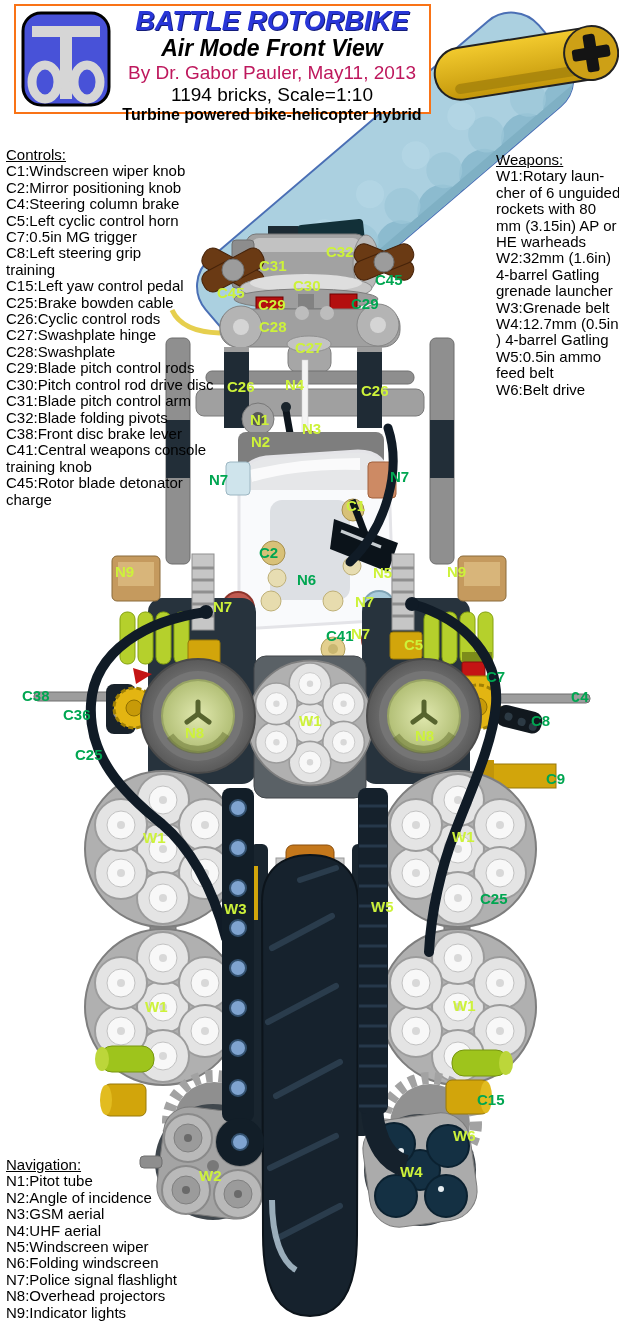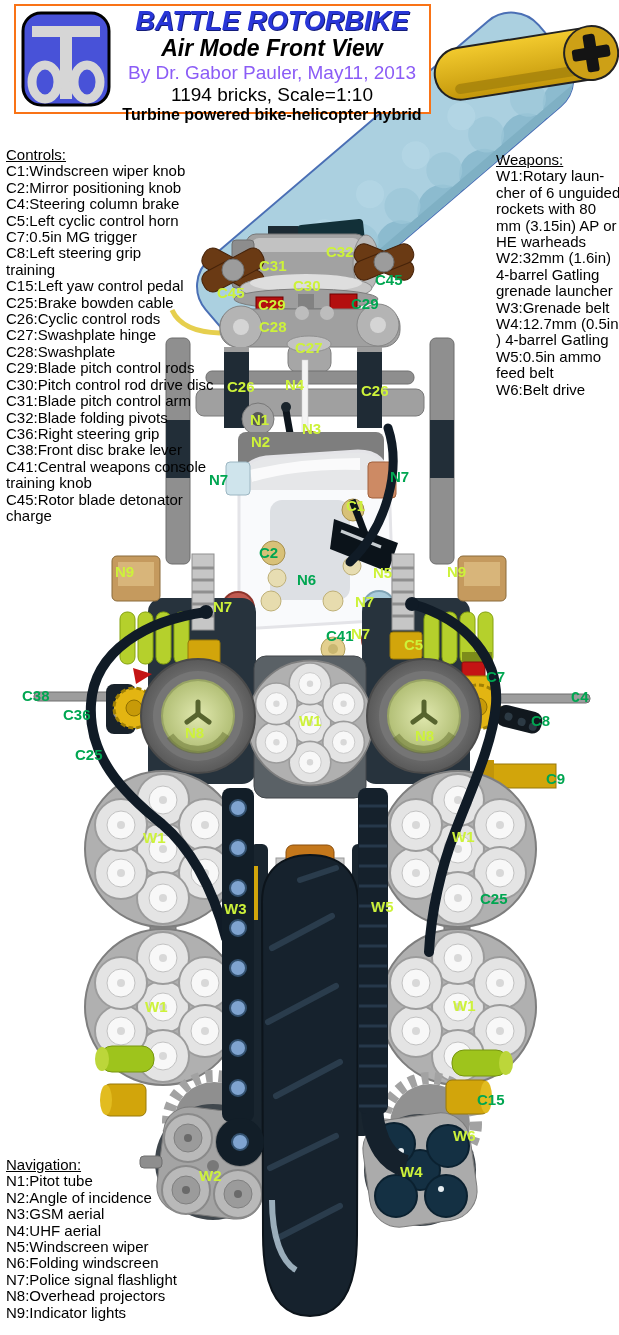--- a/index.html
+++ b/index.html
@@ -10,21 +10,21 @@
 
   
   .hdr{position:absolute;left:6px;top:4px;width:413px;height:106px;z-index:5;
        background:#fff;border:2px solid #f97316;display:flex;align-items:center;margin-left:8px;}
   .logo{position:absolute;left:5px;top:5px;width:90px;height:96px;}
   .hdr-text{position:absolute;left:100px;top:0;width:312px;height:106px;
             text-align:center;line-height:1;}
   .t1{font-size:27px;font-weight:bold;font-style:italic;color:#2936d8;
       letter-spacing:0px;margin-top:2px;text-shadow:1px 1px 0 #131c7a;}
   .t2{font-size:23px;font-weight:bold;font-style:italic;color:#000;margin-top:2px;}
-  .t3{font-size:19px;color:#8b5cf6;margin-top:3px;}
+  .t3{font-size:19px;color:#be185d;margin-top:3px;}
   .t4{font-size:19px;color:#000;margin-top:3px;}
   .t5{font-size:16px;font-weight:bold;color:#000;margin-top:3px;}
 
   
   .legend{position:absolute;z-index:4;color:#000;font-size:15px;line-height:16.4px;}
   .legend .lh{text-decoration:underline;}
   #controls-legend{left:6px;top:111px;width:245px;margin-top:36px;}
   #weapons-legend{left:496px;top:152px;width:124px;}
   #navigation-legend{left:6px;top:1157px;width:230px;}
   .ln{white-space:nowrap;}
@@ -425,21 +425,20 @@
         <div class="ln">training</div>
         <div class="ln">C15:Left yaw control pedal</div>
         <div class="ln">C25:Brake bowden cable</div>
         <div class="ln">C26:Cyclic control rods</div>
         <div class="ln">C27:Swashplate hinge</div>
         <div class="ln">C28:Swashplate</div>
         <div class="ln">C29:Blade pitch control rods</div>
         <div class="ln">C30:Pitch control rod drive disc</div>
         <div class="ln">C31:Blade pitch control arm</div>
         <div class="ln">C32:Blade folding pivots</div>
-        <div class="ln">C36:Right steering grip</div>
         <div class="ln">C38:Front disc brake lever</div>
         <div class="ln">C41:Central weapons console</div>
         <div class="ln">training knob</div>
         <div class="ln">C45:Rotor blade detonator</div>
         <div class="ln">charge</div>
       </div>
 </div>
 
 <div class="legend" id="weapons-legend">
   <div class="lh">Weapons:</div>

